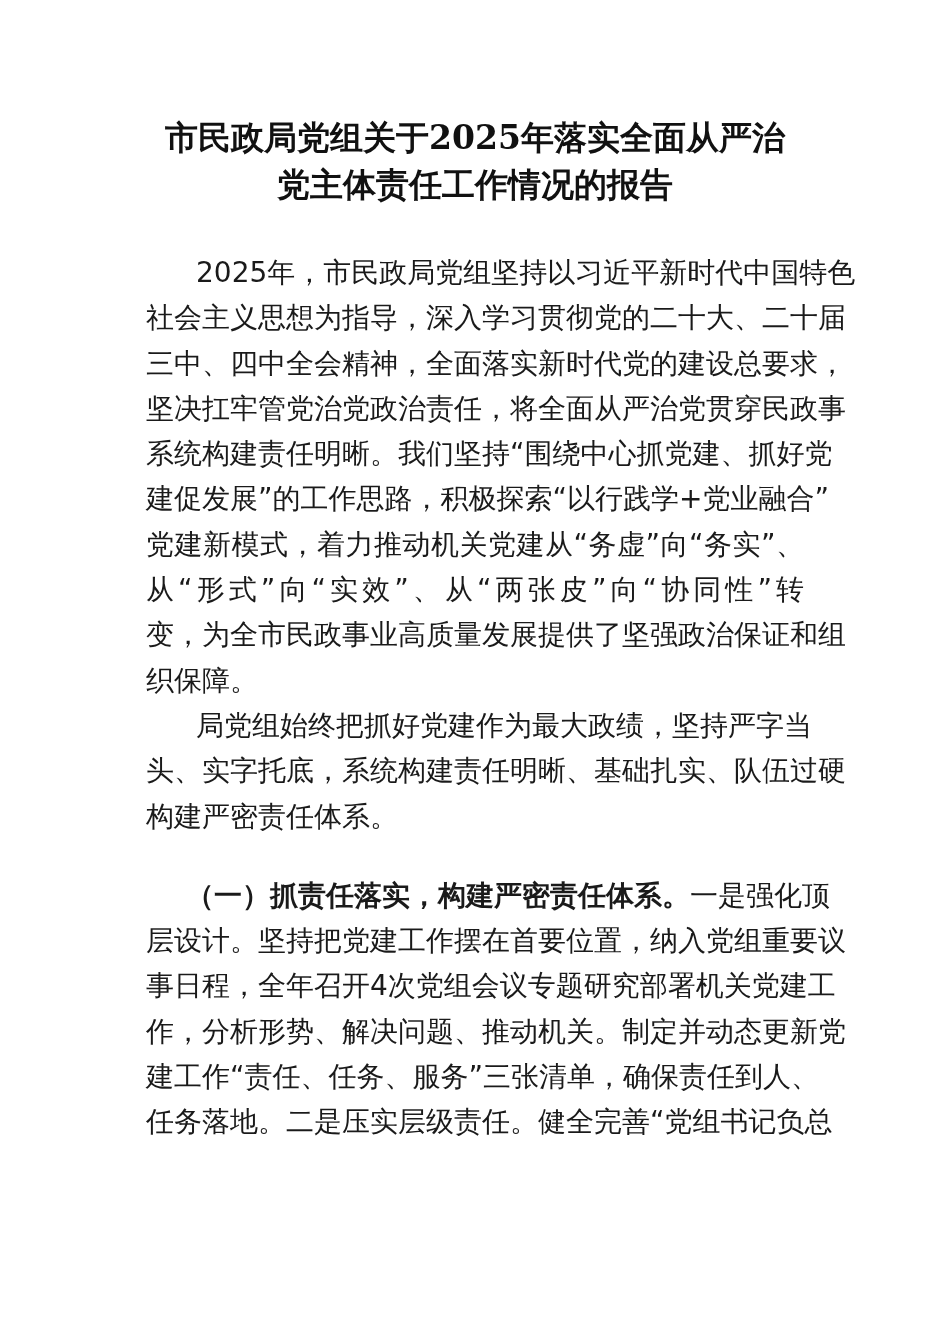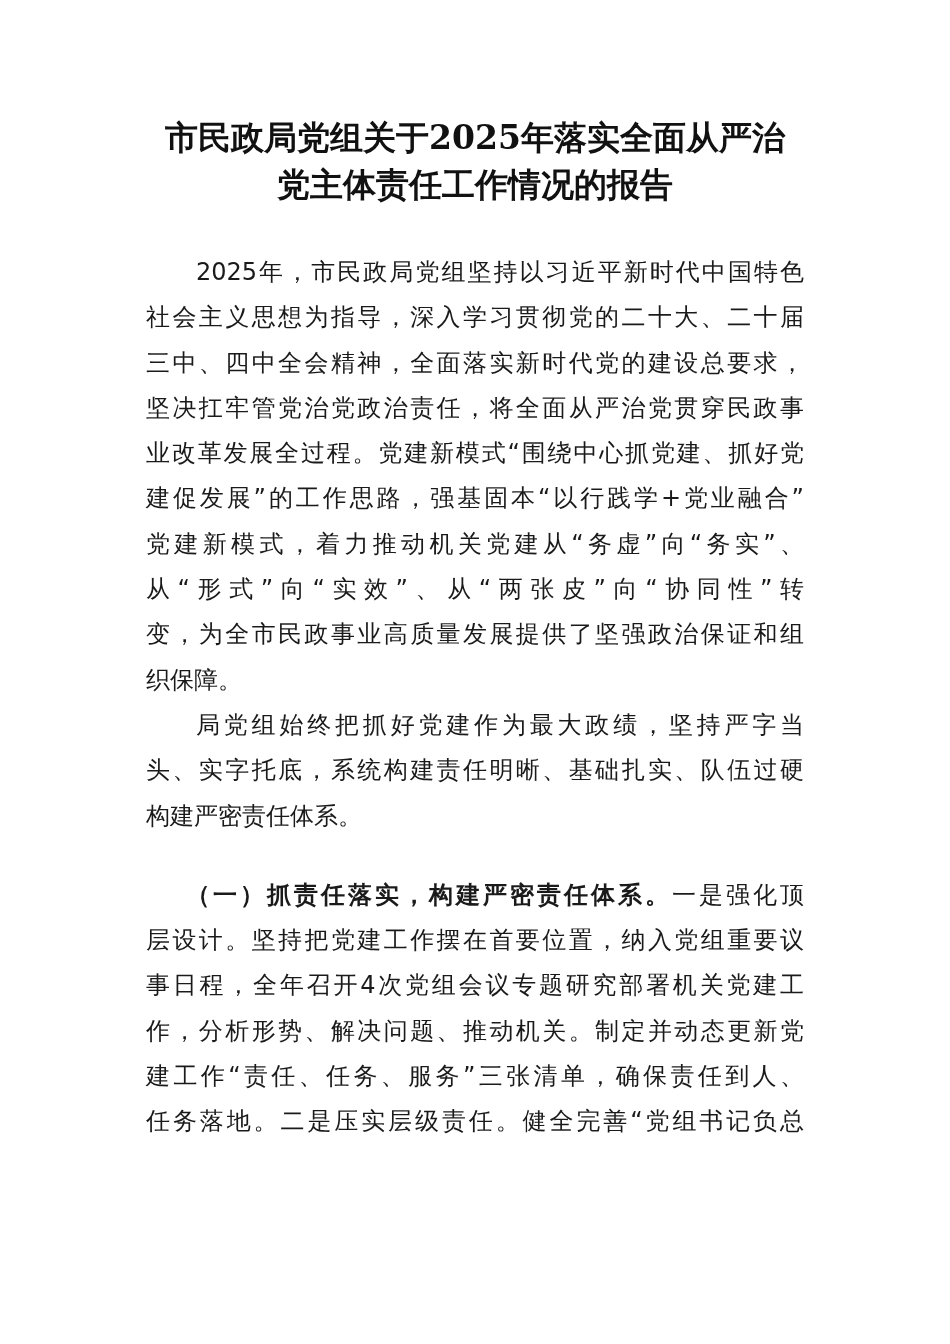--- a/index.html
+++ b/index.html
@@ -8,21 +8,21 @@
   .title {
     position: absolute; left: 140px; top: 114px; width: 670px;
     text-align: center; font-family: "DejaVu Serif", "Liberation Serif", serif;
     font-weight: bold; font-size: 33px; line-height: 47px; color: #111111;
     letter-spacing: 0px;
   }
   .title .line { display: block; white-space: nowrap; }
   .body {
     position: absolute; left: 146px; top: 250px; width: 658px;
     font-family: "DejaVu Sans", "Liberation Sans", sans-serif;
-    font-size: 24px; line-height: 45.3px; color: #1a1a1a;
+    font-size: 28px; line-height: 45.3px; color: #1a1a1a;
   }
   .line { display: block; white-space: nowrap; text-align: justify; text-align-last: justify; }
   .line.last { text-align-last: left; }
   .indent { padding-left: 50px; }
   .h1 { font-weight: bold; color: #111; }
   .bold { font-weight: bold; }
 </style>
 </head>
 <body>
 
@@ -31,22 +31,22 @@
     <span class="line" style="text-align:center;text-align-last:center;">市民政局党组关于2025年落实全面从严治</span>
     <span class="line" style="text-align:left;text-align-last:center;">党主体责任工作情况的报告</span>
   </div>
 
   <div class="body">
     <div>
       <span class="line indent">2025年，市民政局党组坚持以习近平新时代中国特色</span>
       <span class="line">社会主义思想为指导，深入学习贯彻党的二十大、二十届</span>
       <span class="line">三中、四中全会精神，全面落实新时代党的建设总要求，</span>
       <span class="line">坚决扛牢管党治党政治责任，将全面从严治党贯穿民政事</span>
-      <span class="line">业改革发展全过程。党建新模式“围绕中心抓党建、抓好党</span>
-      <span class="line">建促发展”的工作思路，强基固本“以行践学+党业融合”</span>
+      <span class="line">系统构建责任明晰。我们坚持“围绕中心抓党建、抓好党</span>
+      <span class="line">建促发展”的工作思路，积极探索“以行践学+党业融合”</span>
       <span class="line">党建新模式，着力推动机关党建从“务虚”向“务实”、</span>
       <span class="line">从“形式”向“实效”、从“两张皮”向“协同性”转</span>
       <span class="line">变，为全市民政事业高质量发展提供了坚强政治保证和组</span>
       <span class="line last">织保障。</span>
     </div>
 
 
     <div>
       <span class="line indent">局党组始终把抓好党建作为最大政绩，坚持严字当</span>
       <span class="line">头、实字托底，系统构建责任明晰、基础扎实、队伍过硬</span>

